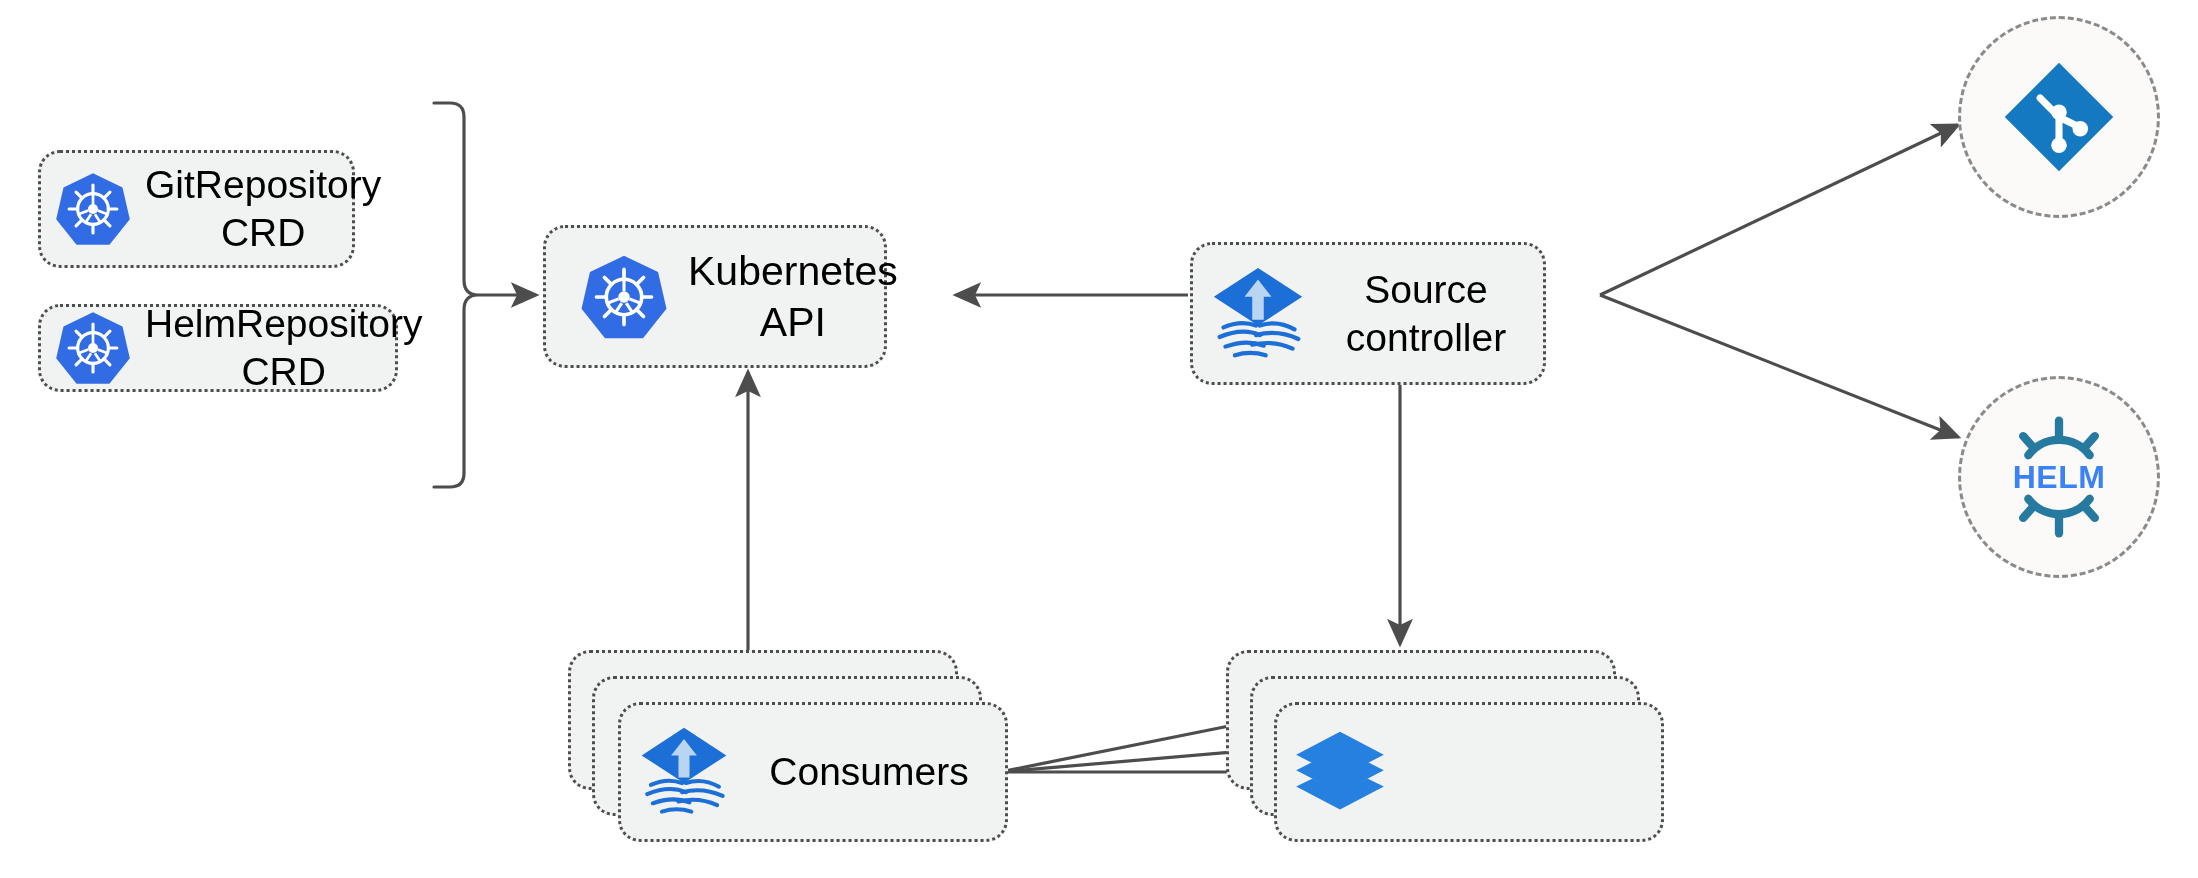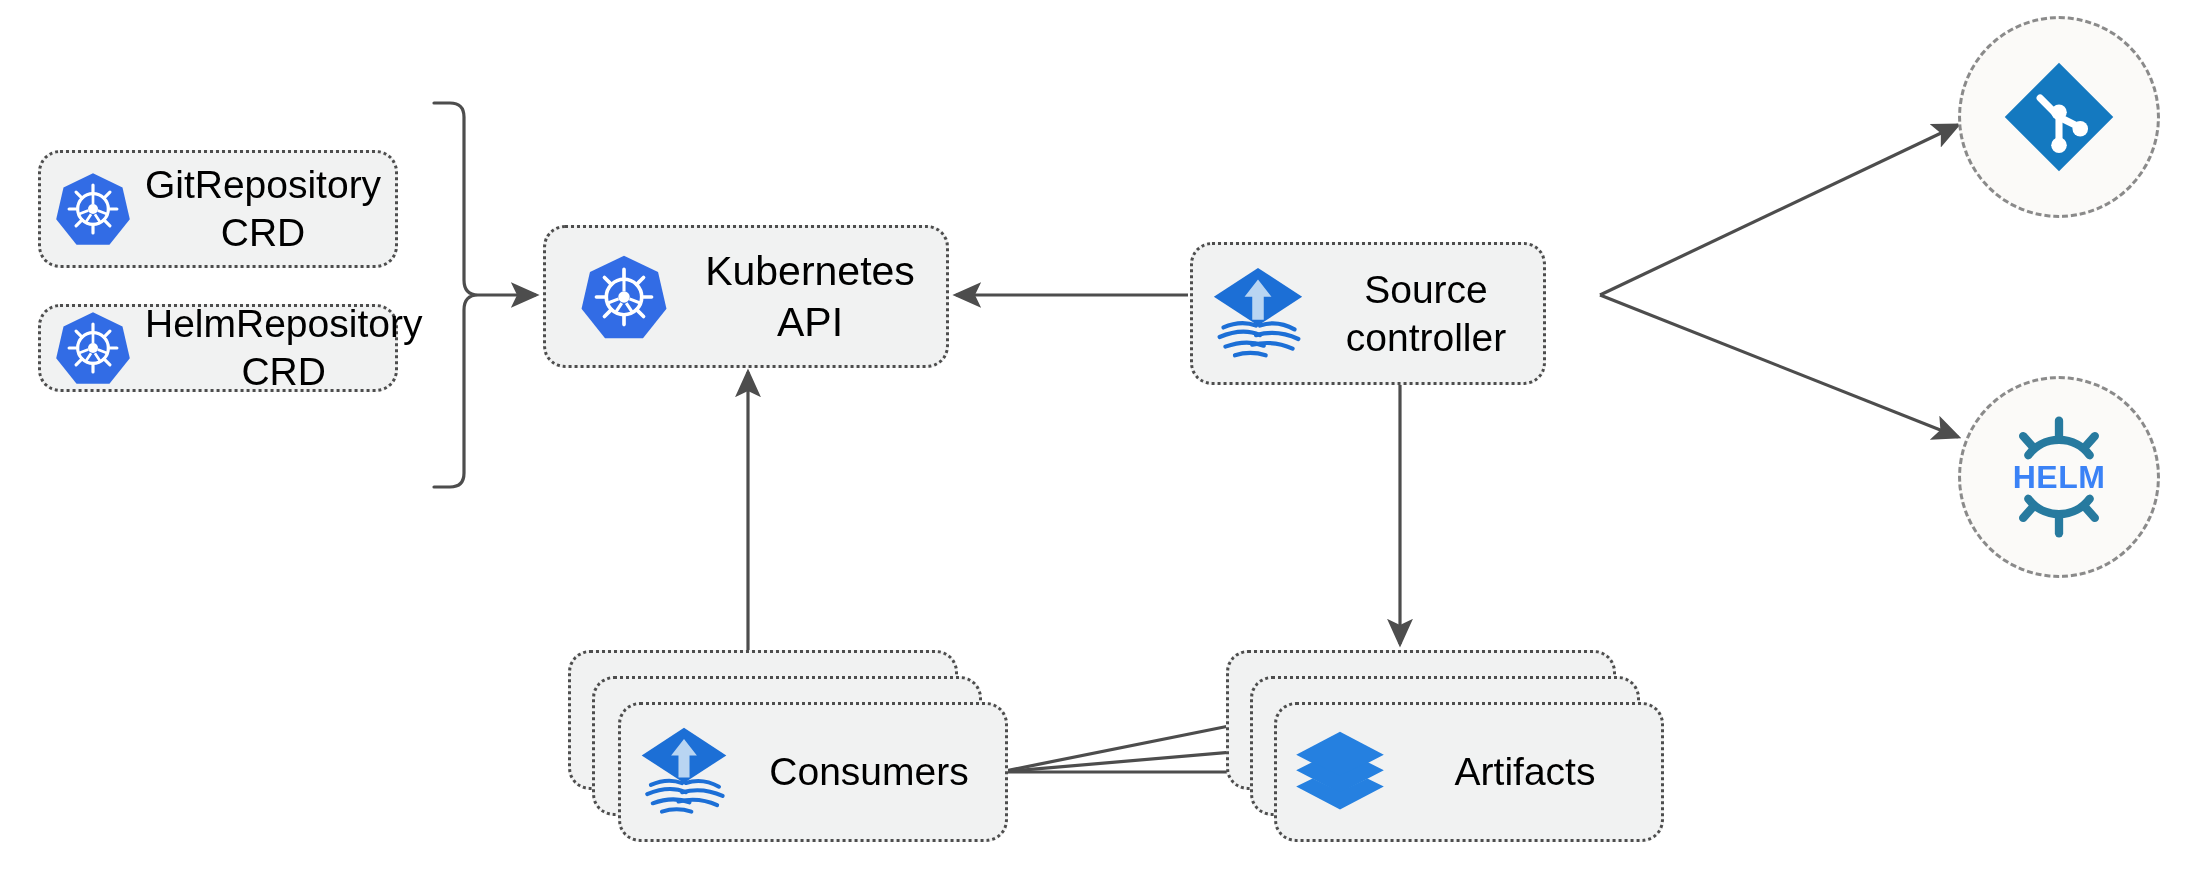--- a/index.html
+++ b/index.html
@@ -90,21 +90,21 @@
       <path d="M1400,368 L1400,644" marker-end="url(#ah)"></path>
 
       <path d="M748,652 L748,372" marker-end="url(#ah)"></path>
 
       <path d="M1000,772 L1254,721" marker-end="url(#ahs)"></path>
       <path d="M1000,772 L1280,748" marker-end="url(#ahs)"></path>
       <path d="M1000,772 L1306,772" marker-end="url(#ahs)"></path>
     </g>
   </svg>
 
-  <div class="node" style="left:38px;top:150px;width:360px;height:118px;justify-content:center;">
+  <div class="node" style="left:38px;top:150px;width:317px;height:118px;">
     <span class="ico" style="width:104px;">
       <svg class="icosvg" width="78" height="78" viewBox="0 0 64 64">
         <path d="M32 2.6 L56.2 14.3 L62.2 40.4 L45.5 61.3 L18.5 61.3 L1.8 40.4 L7.8 14.3 Z" fill="#326CE5"></path>
         <g fill="none" stroke="#ffffff" stroke-width="2.6" stroke-linecap="round">
           <circle cx="32" cy="32" r="12.6"></circle>
           <path d="M32 12.4 L32 19.4 M32 44.6 L32 51.6 M12.4 32 L19.4 32 M44.6 32 L51.6 32
                    M18.1 18.1 L23 23 M41 41 L45.9 45.9 M45.9 18.1 L41 23 M23 41 L18.1 45.9"></path>
         </g>
         <circle cx="32" cy="32" r="4.1" fill="#ffffff"></circle>
         <g fill="none" stroke="#ffffff" stroke-width="2.2">
@@ -130,21 +130,21 @@
         <g fill="none" stroke="#ffffff" stroke-width="2.2">
           <path d="M32 27.9 L32 19.4 M35.9 33.3 L43.9 36.4 M33.6 36.3 L38.3 43.5
                    M30.4 36.3 L25.7 43.5 M28.1 33.3 L20.1 36.4"></path>
         </g>
       </svg>
     </span>
     <span class="label">HelmRepository
 CRD</span>
   </div>
 
-  <div class="node" style="left:543px;top:225px;width:406px;height:143px;padding-left:14px;">
+  <div class="node" style="left:543px;top:225px;width:344px;height:143px;padding-left:14px;">
     <span class="ico" style="width:128px;">
       <svg class="icosvg" width="90" height="90" viewBox="0 0 64 64">
         <path d="M32 2.6 L56.2 14.3 L62.2 40.4 L45.5 61.3 L18.5 61.3 L1.8 40.4 L7.8 14.3 Z" fill="#326CE5"></path>
         <g fill="none" stroke="#ffffff" stroke-width="2.6" stroke-linecap="round">
           <circle cx="32" cy="32" r="12.6"></circle>
           <path d="M32 12.4 L32 19.4 M32 44.6 L32 51.6 M12.4 32 L19.4 32 M44.6 32 L51.6 32
                    M18.1 18.1 L23 23 M41 41 L45.9 45.9 M45.9 18.1 L41 23 M23 41 L18.1 45.9"></path>
         </g>
         <circle cx="32" cy="32" r="4.1" fill="#ffffff"></circle>
         <g fill="none" stroke="#ffffff" stroke-width="2.2">
@@ -200,21 +200,20 @@
   <div class="ghost" style="left:1226px;top:650px;width:390px;height:140px;"></div>
   <div class="ghost g2" style="left:1250px;top:676px;width:390px;height:140px;"></div>
   <div class="node" style="left:1274px;top:702px;width:390px;height:140px;">
     <span class="ico" style="width:126px;">
       <svg class="icosvg" width="92" height="84" viewBox="0 0 100 92">
         <path d="M50 2 L98 27 L50 52 L2 27 Z" fill="#2580e0"></path>
         <path d="M2 44 L20 35 L50 50 L80 35 L98 44 L50 69 Z" fill="#2580e0"></path>
         <path d="M2 62 L20 53 L50 68 L80 53 L98 62 L50 87 Z" fill="#2580e0"></path>
       </svg>
     </span>
-    <span class="label">Artifacts</span>
   </div>
 
   <div class="circle" style="left:1958px;top:16px;width:202px;height:202px;">
     <span>
       <svg class="icosvg" width="118" height="118" viewBox="0 0 100 100">
         <path d="M50 4 L96 50 L50 96 L4 50 Z" fill="#1479c0"></path>
         <g stroke="#ffffff" stroke-width="6" fill="none" stroke-linecap="round">
           <path d="M34 34 L50 50"></path>
           <path d="M50 50 L50 72"></path>
           <path d="M50 50 L66 58"></path>

